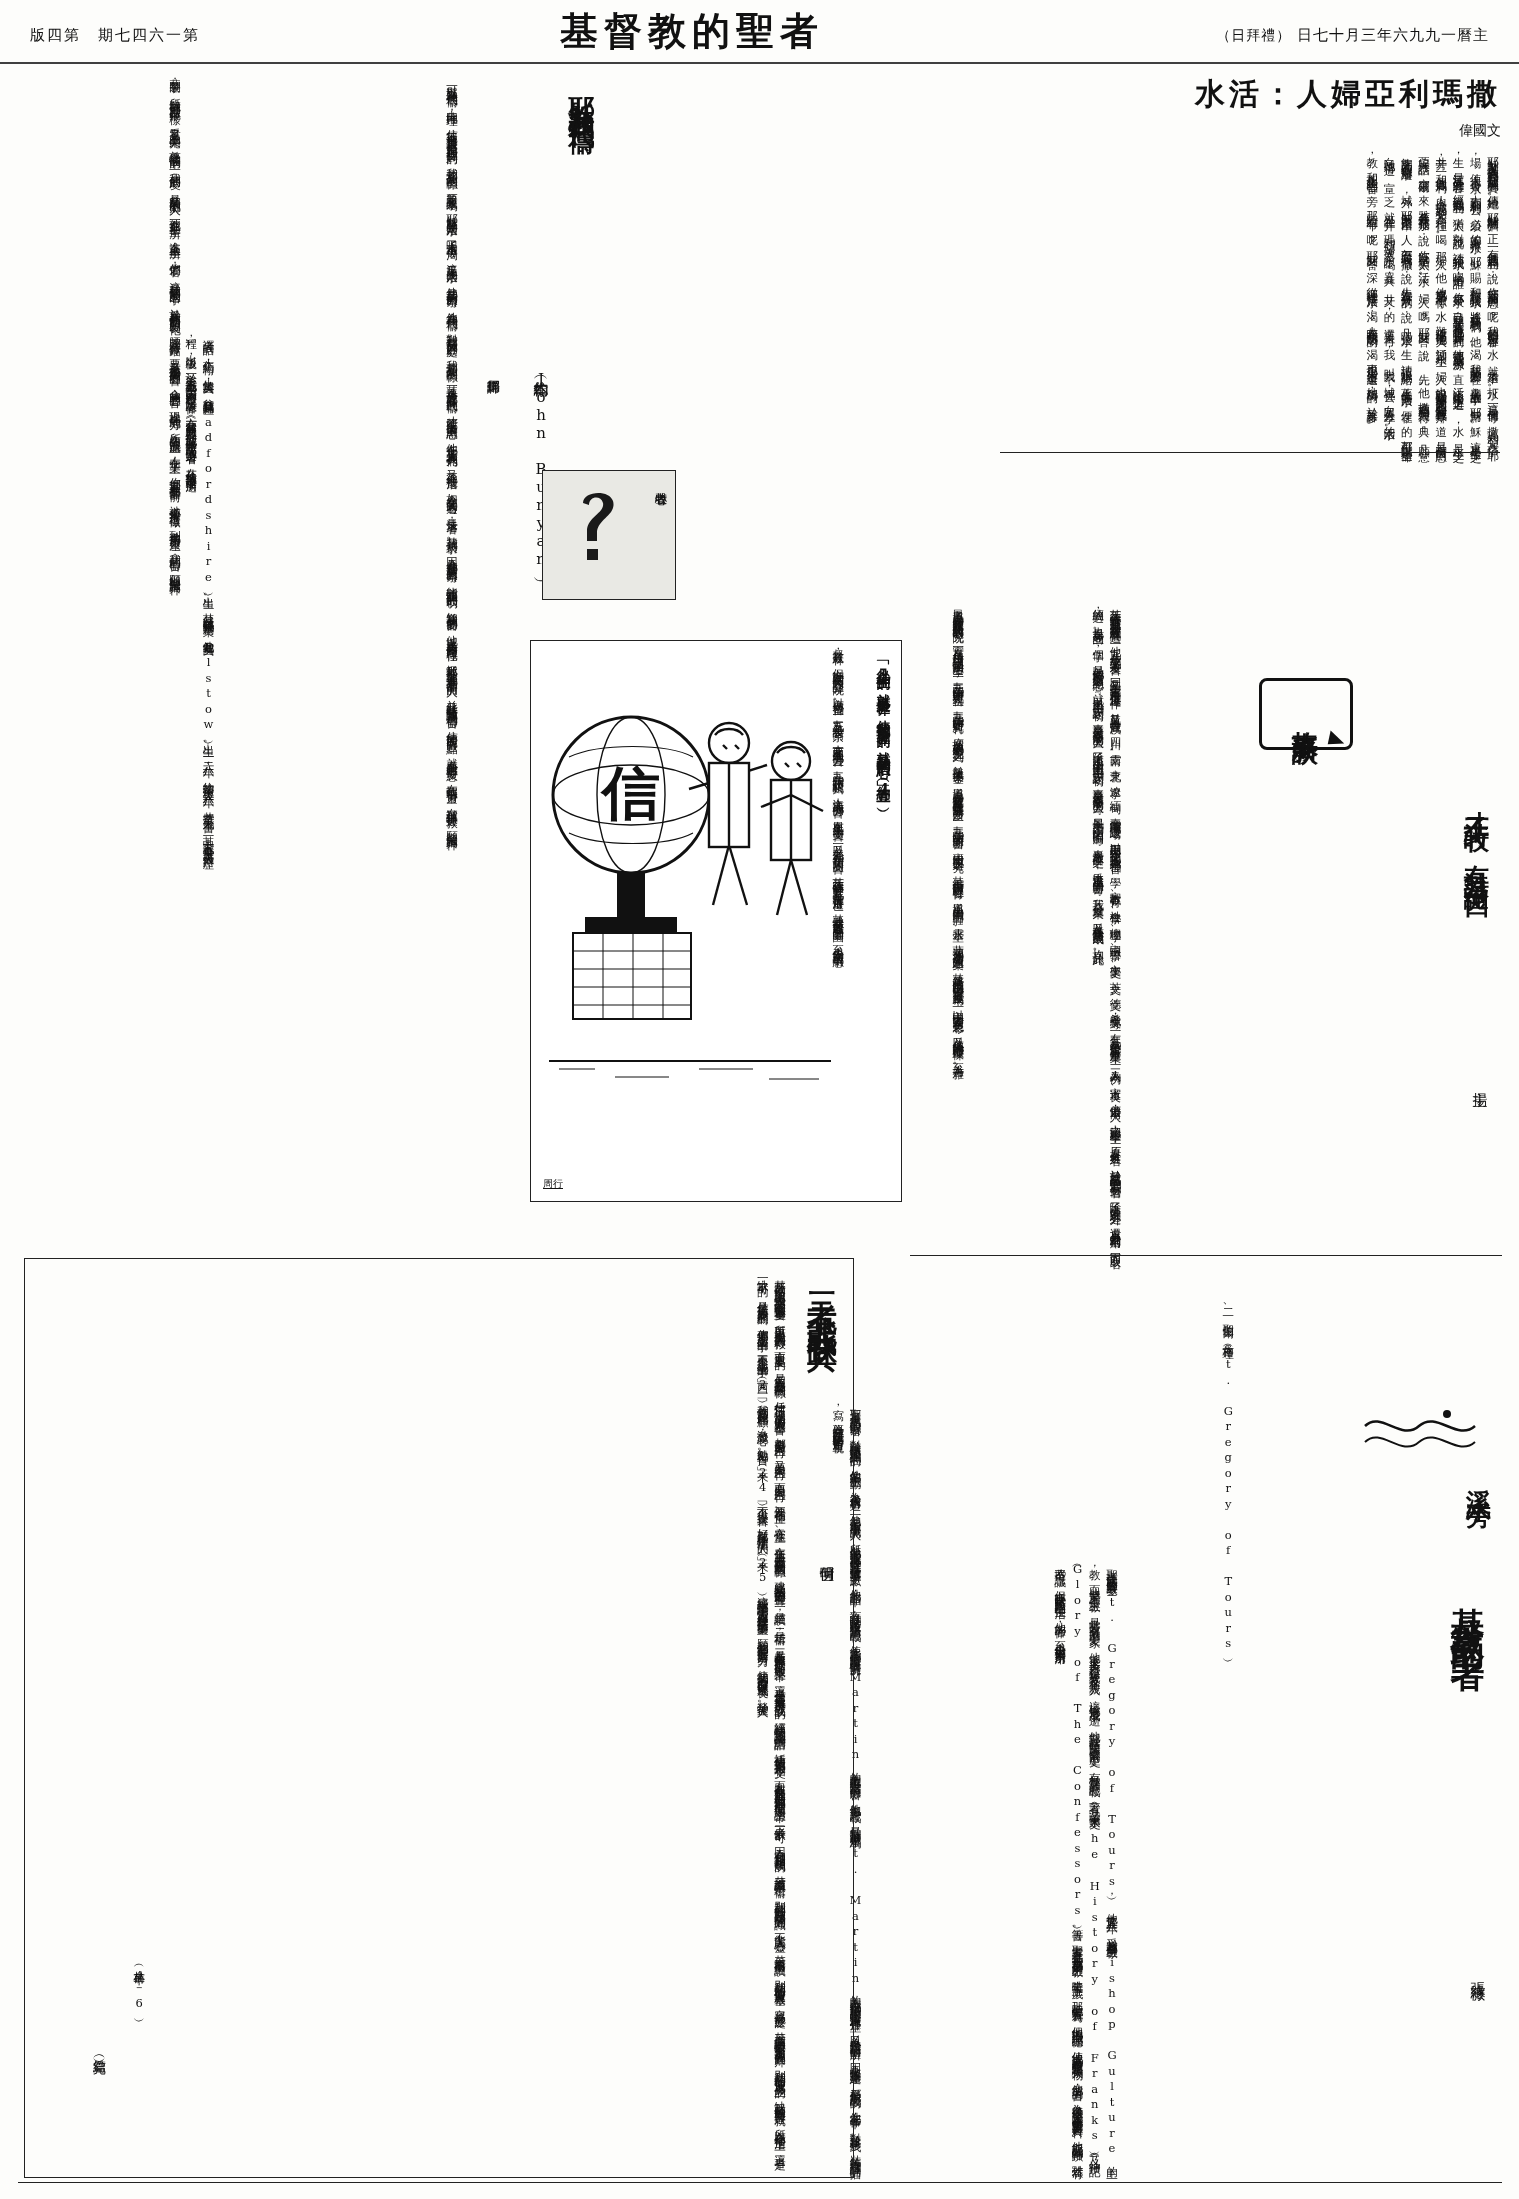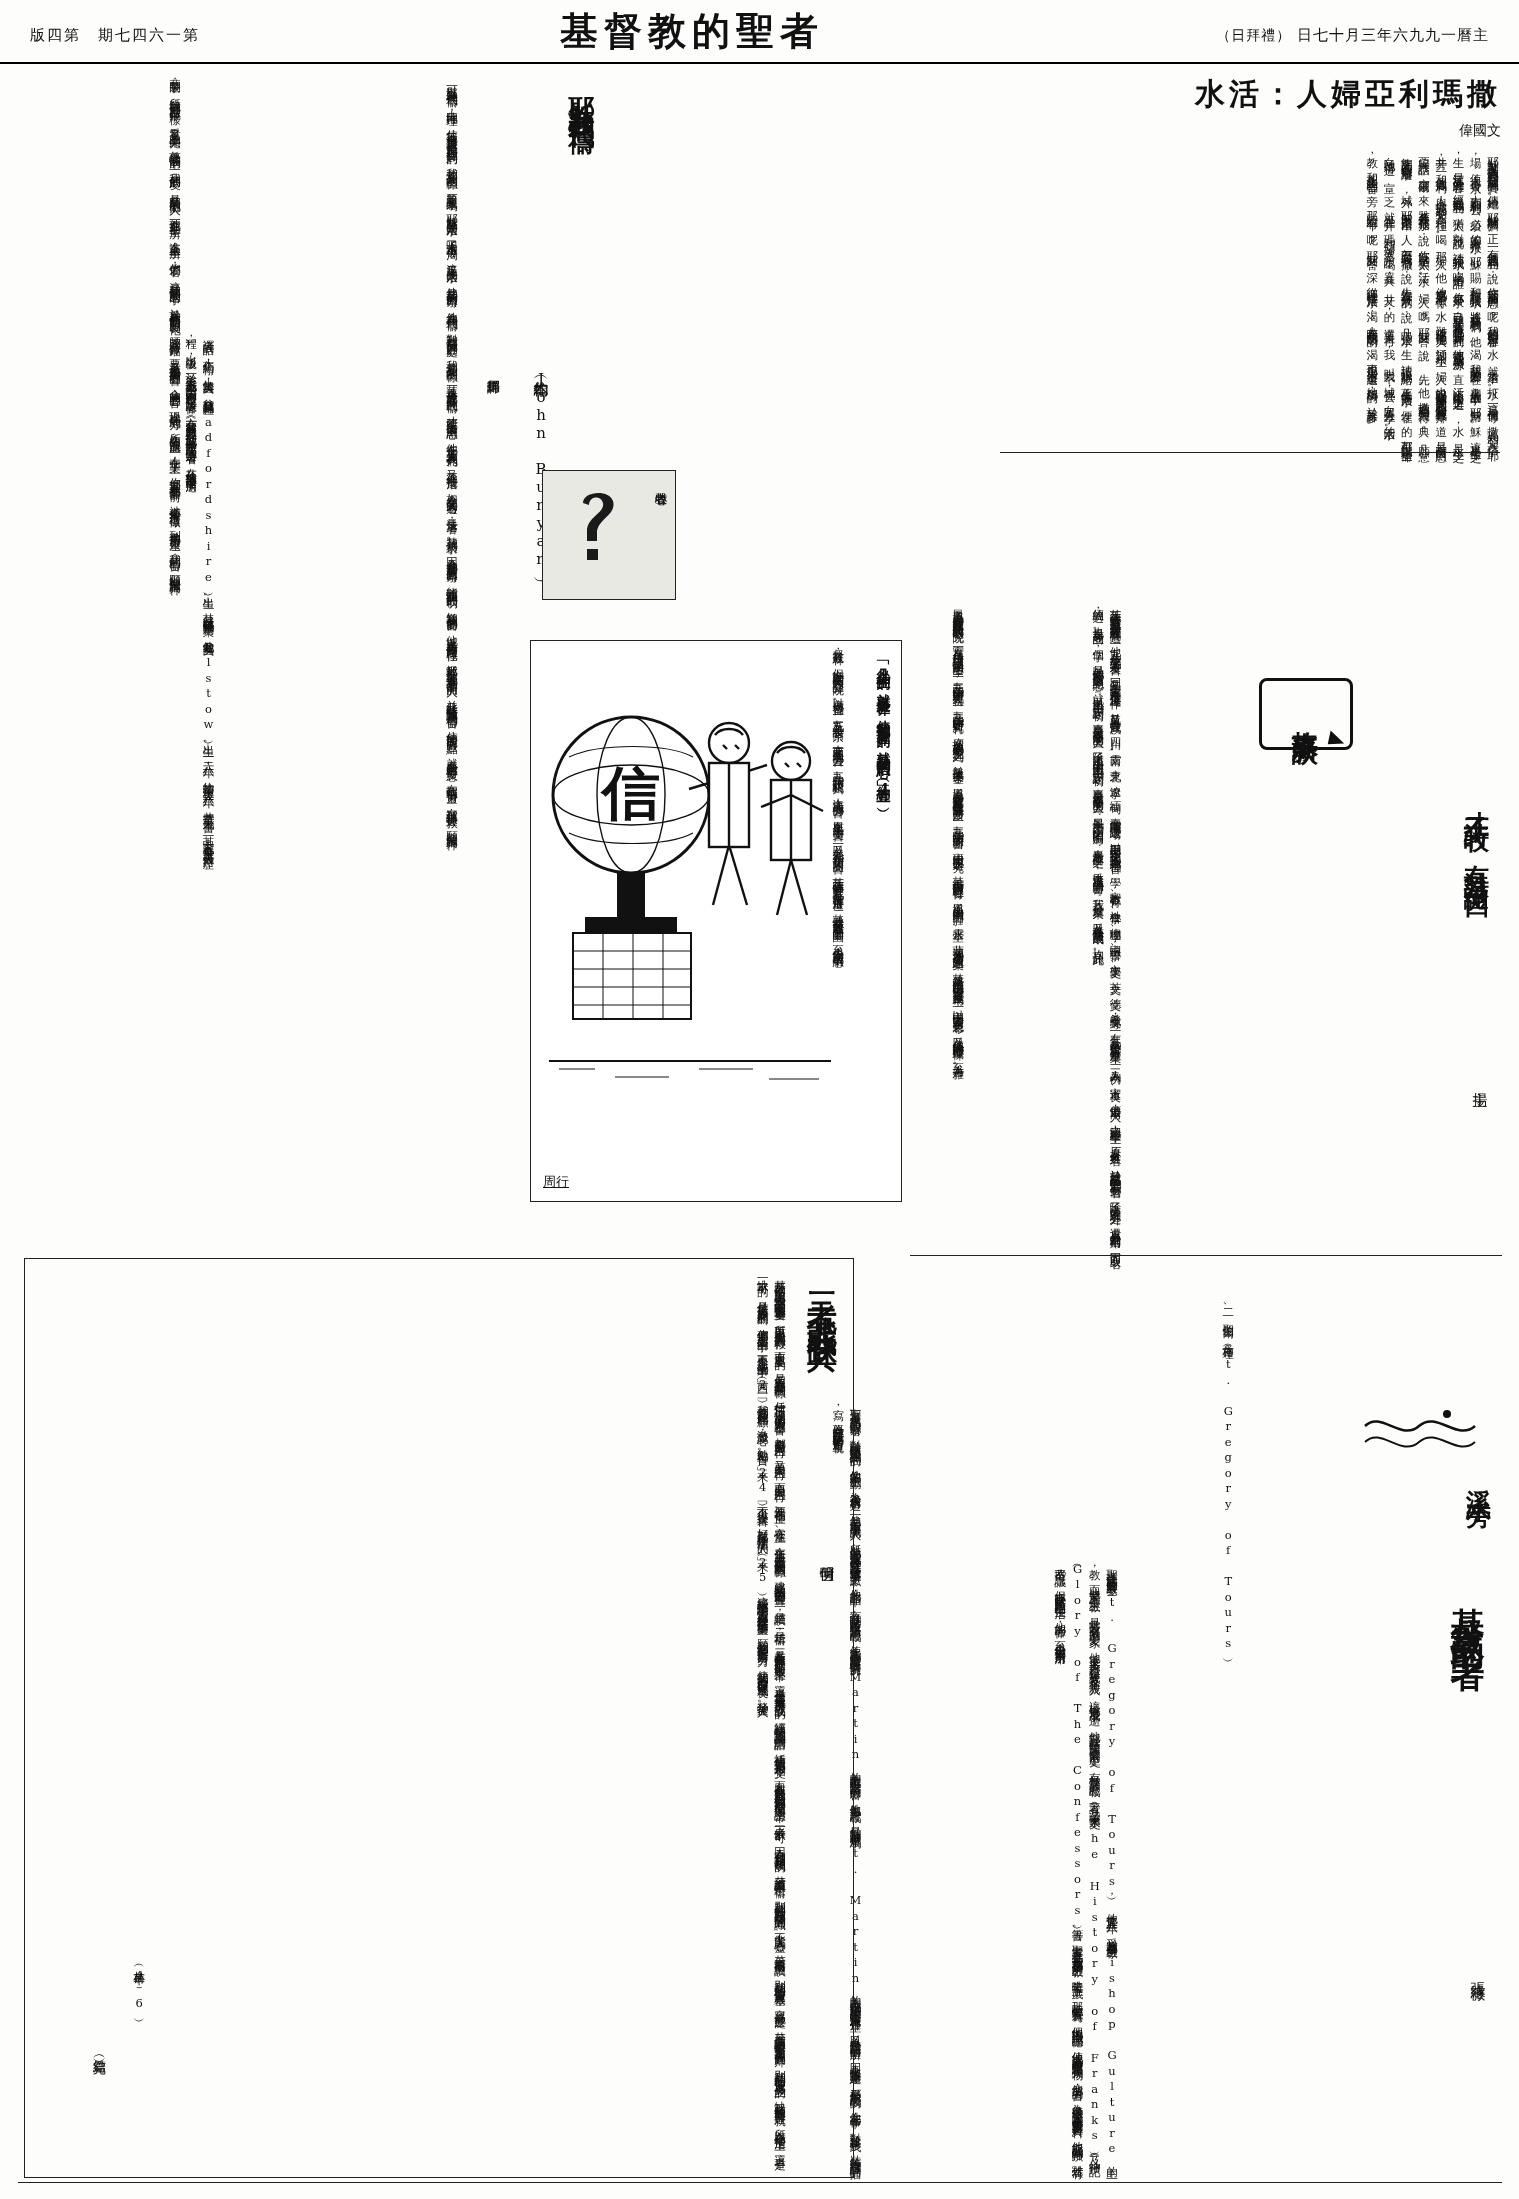--- a/index.html
+++ b/index.html
@@ -12,21 +12,21 @@
     position:relative;
     width:1519px;
     height:2199px;
     margin:0 auto;
     background:#fdfdfb;
     overflow:hidden;
   }
   
   .masthead{
     position:absolute;left:0;top:0;width:1519px;height:62px;
-    border-bottom:2px solid #000000;
+    border-bottom:2px solid #404040;
   }
   .mast-left{
     position:absolute;left:30px;top:26px;
     font-size:15px;letter-spacing:2px;
   }
   .mast-title{
     position:absolute;left:560px;top:6px;
     font-size:38px;font-weight:bold;letter-spacing:6px;
     font-family:"DejaVu Serif","Liberation Serif",serif;
   }
@@ -105,21 +105,21 @@
   #cut-small .cap{
     position:absolute;right:6px;top:12px;font-size:12px;
   }
 
   
   #cut-big{
     position:absolute;left:530px;top:640px;width:370px;height:560px;
     border:1px solid #222;background:#fff;
   }
   #cut-big .sig{
-    position:absolute;left:12px;bottom:10px;font-size:13px;text-decoration:underline;
+    position:absolute;left:12px;bottom:10px;font-size:10px;text-decoration:underline;
   }
   #cut-big .quote{
     position:absolute;right:8px;top:14px;height:300px;font-size:13px;
   }
 
   
   #badge-story{
     position:absolute;right:160px;top:678px;width:100px;height:78px;
   }
   .badge-box{

